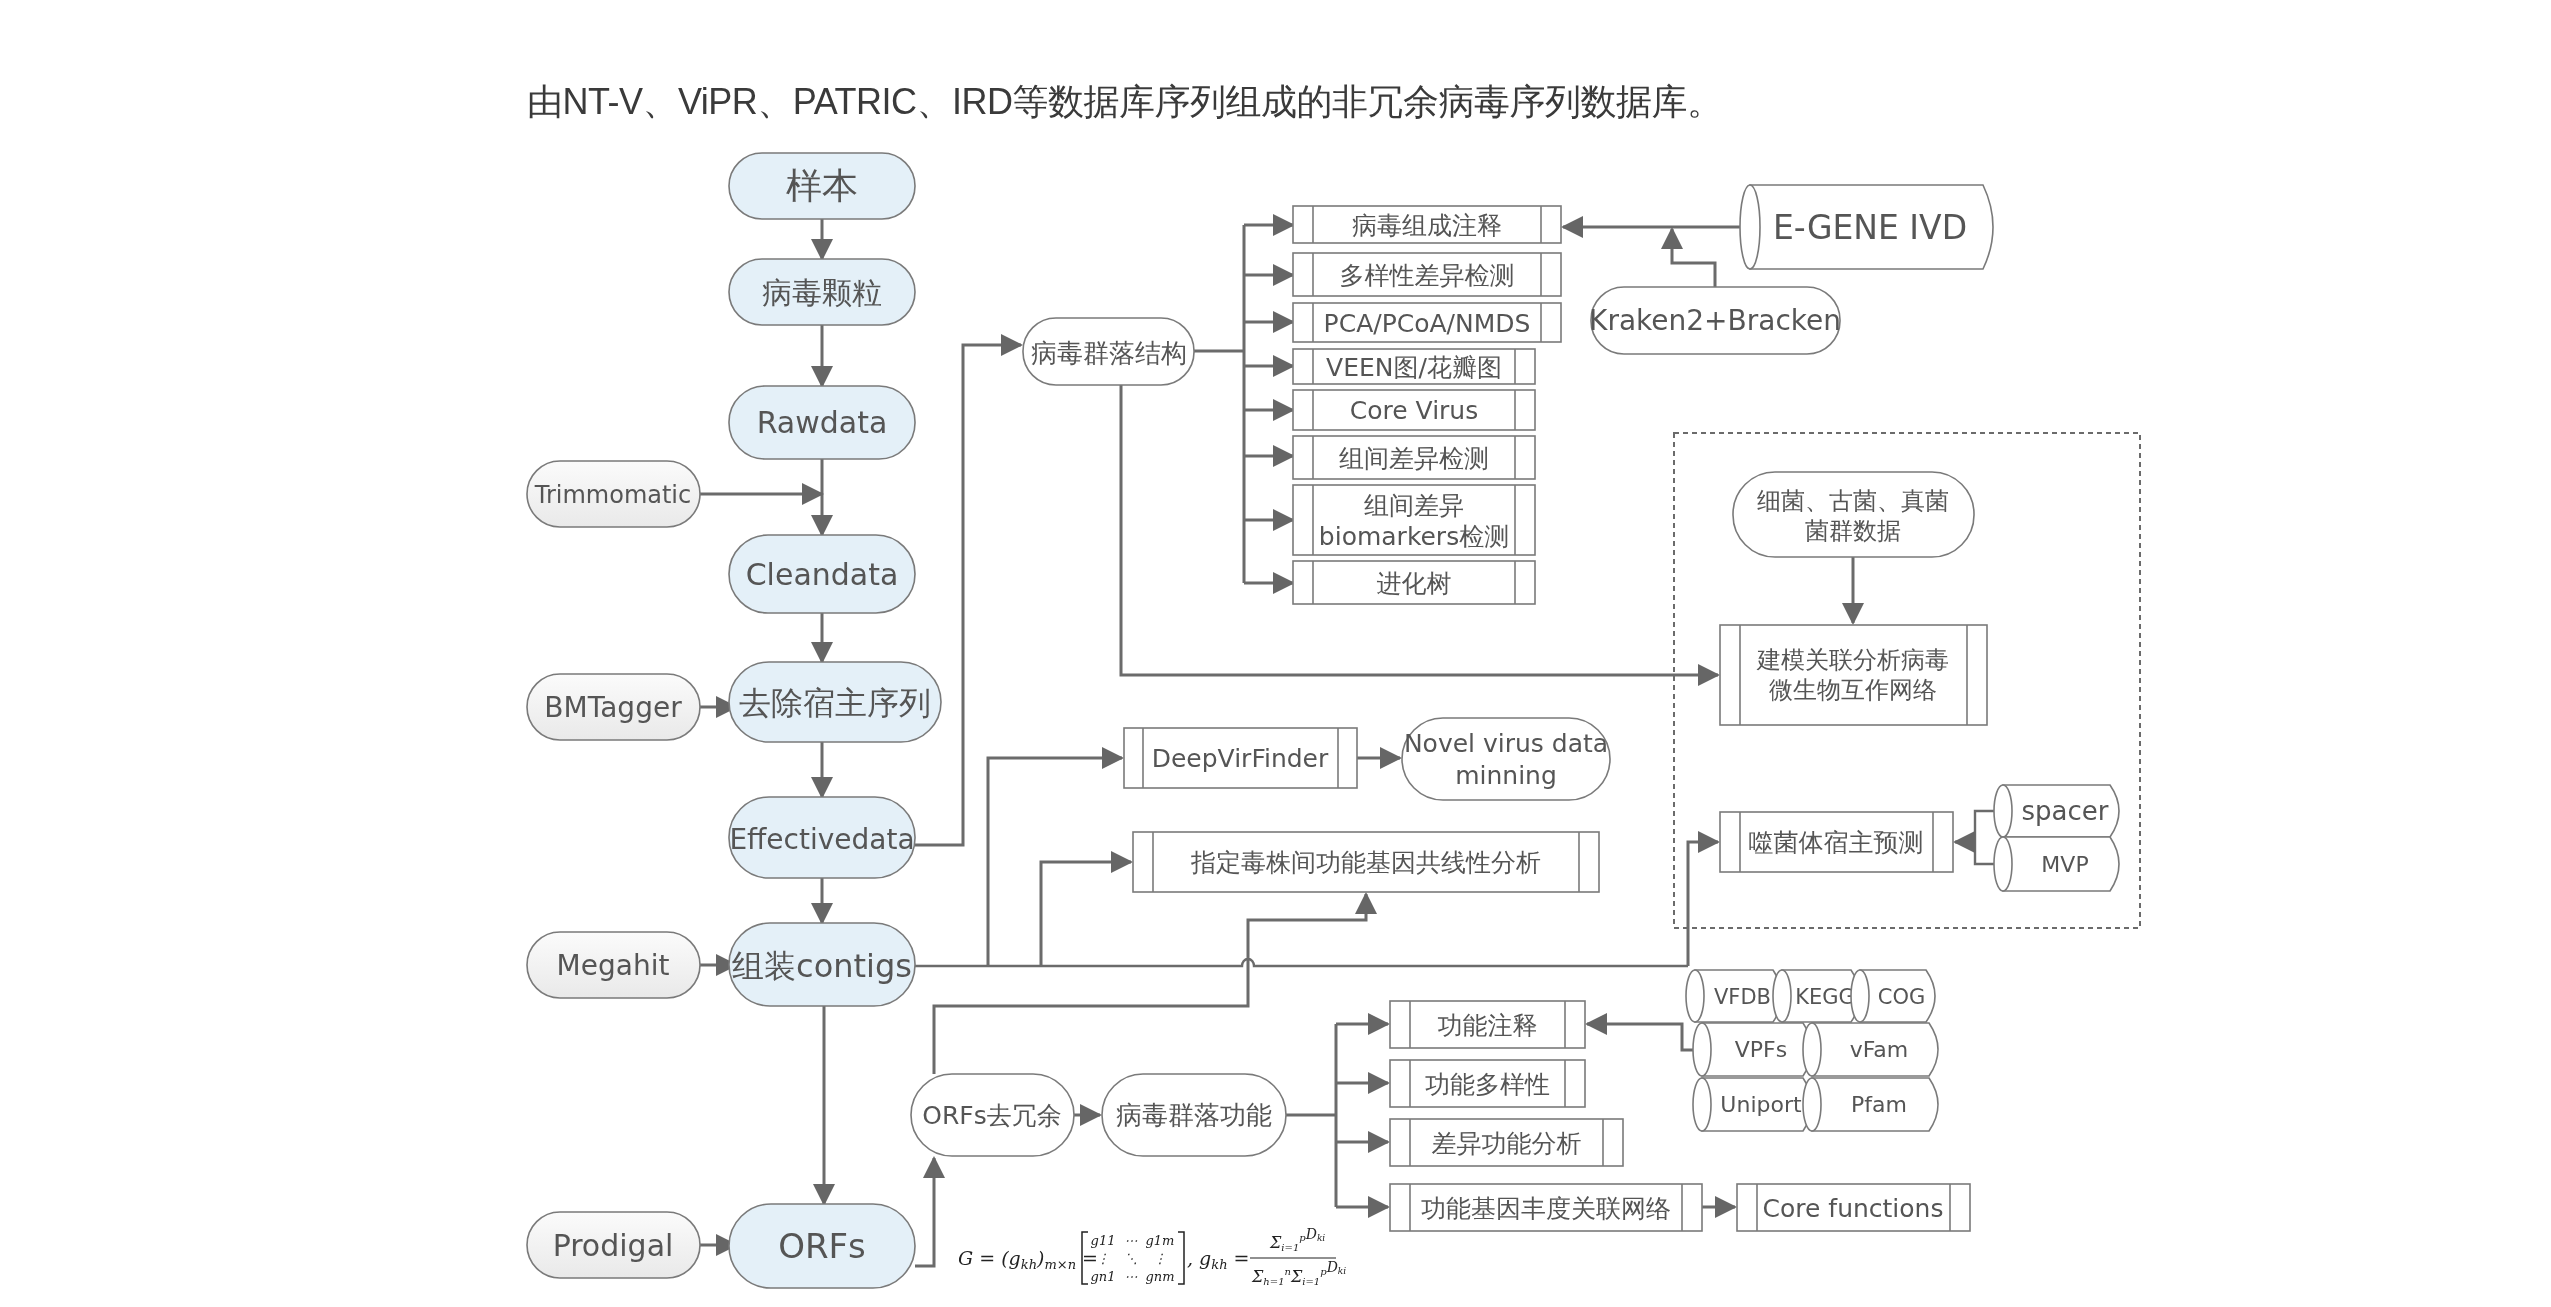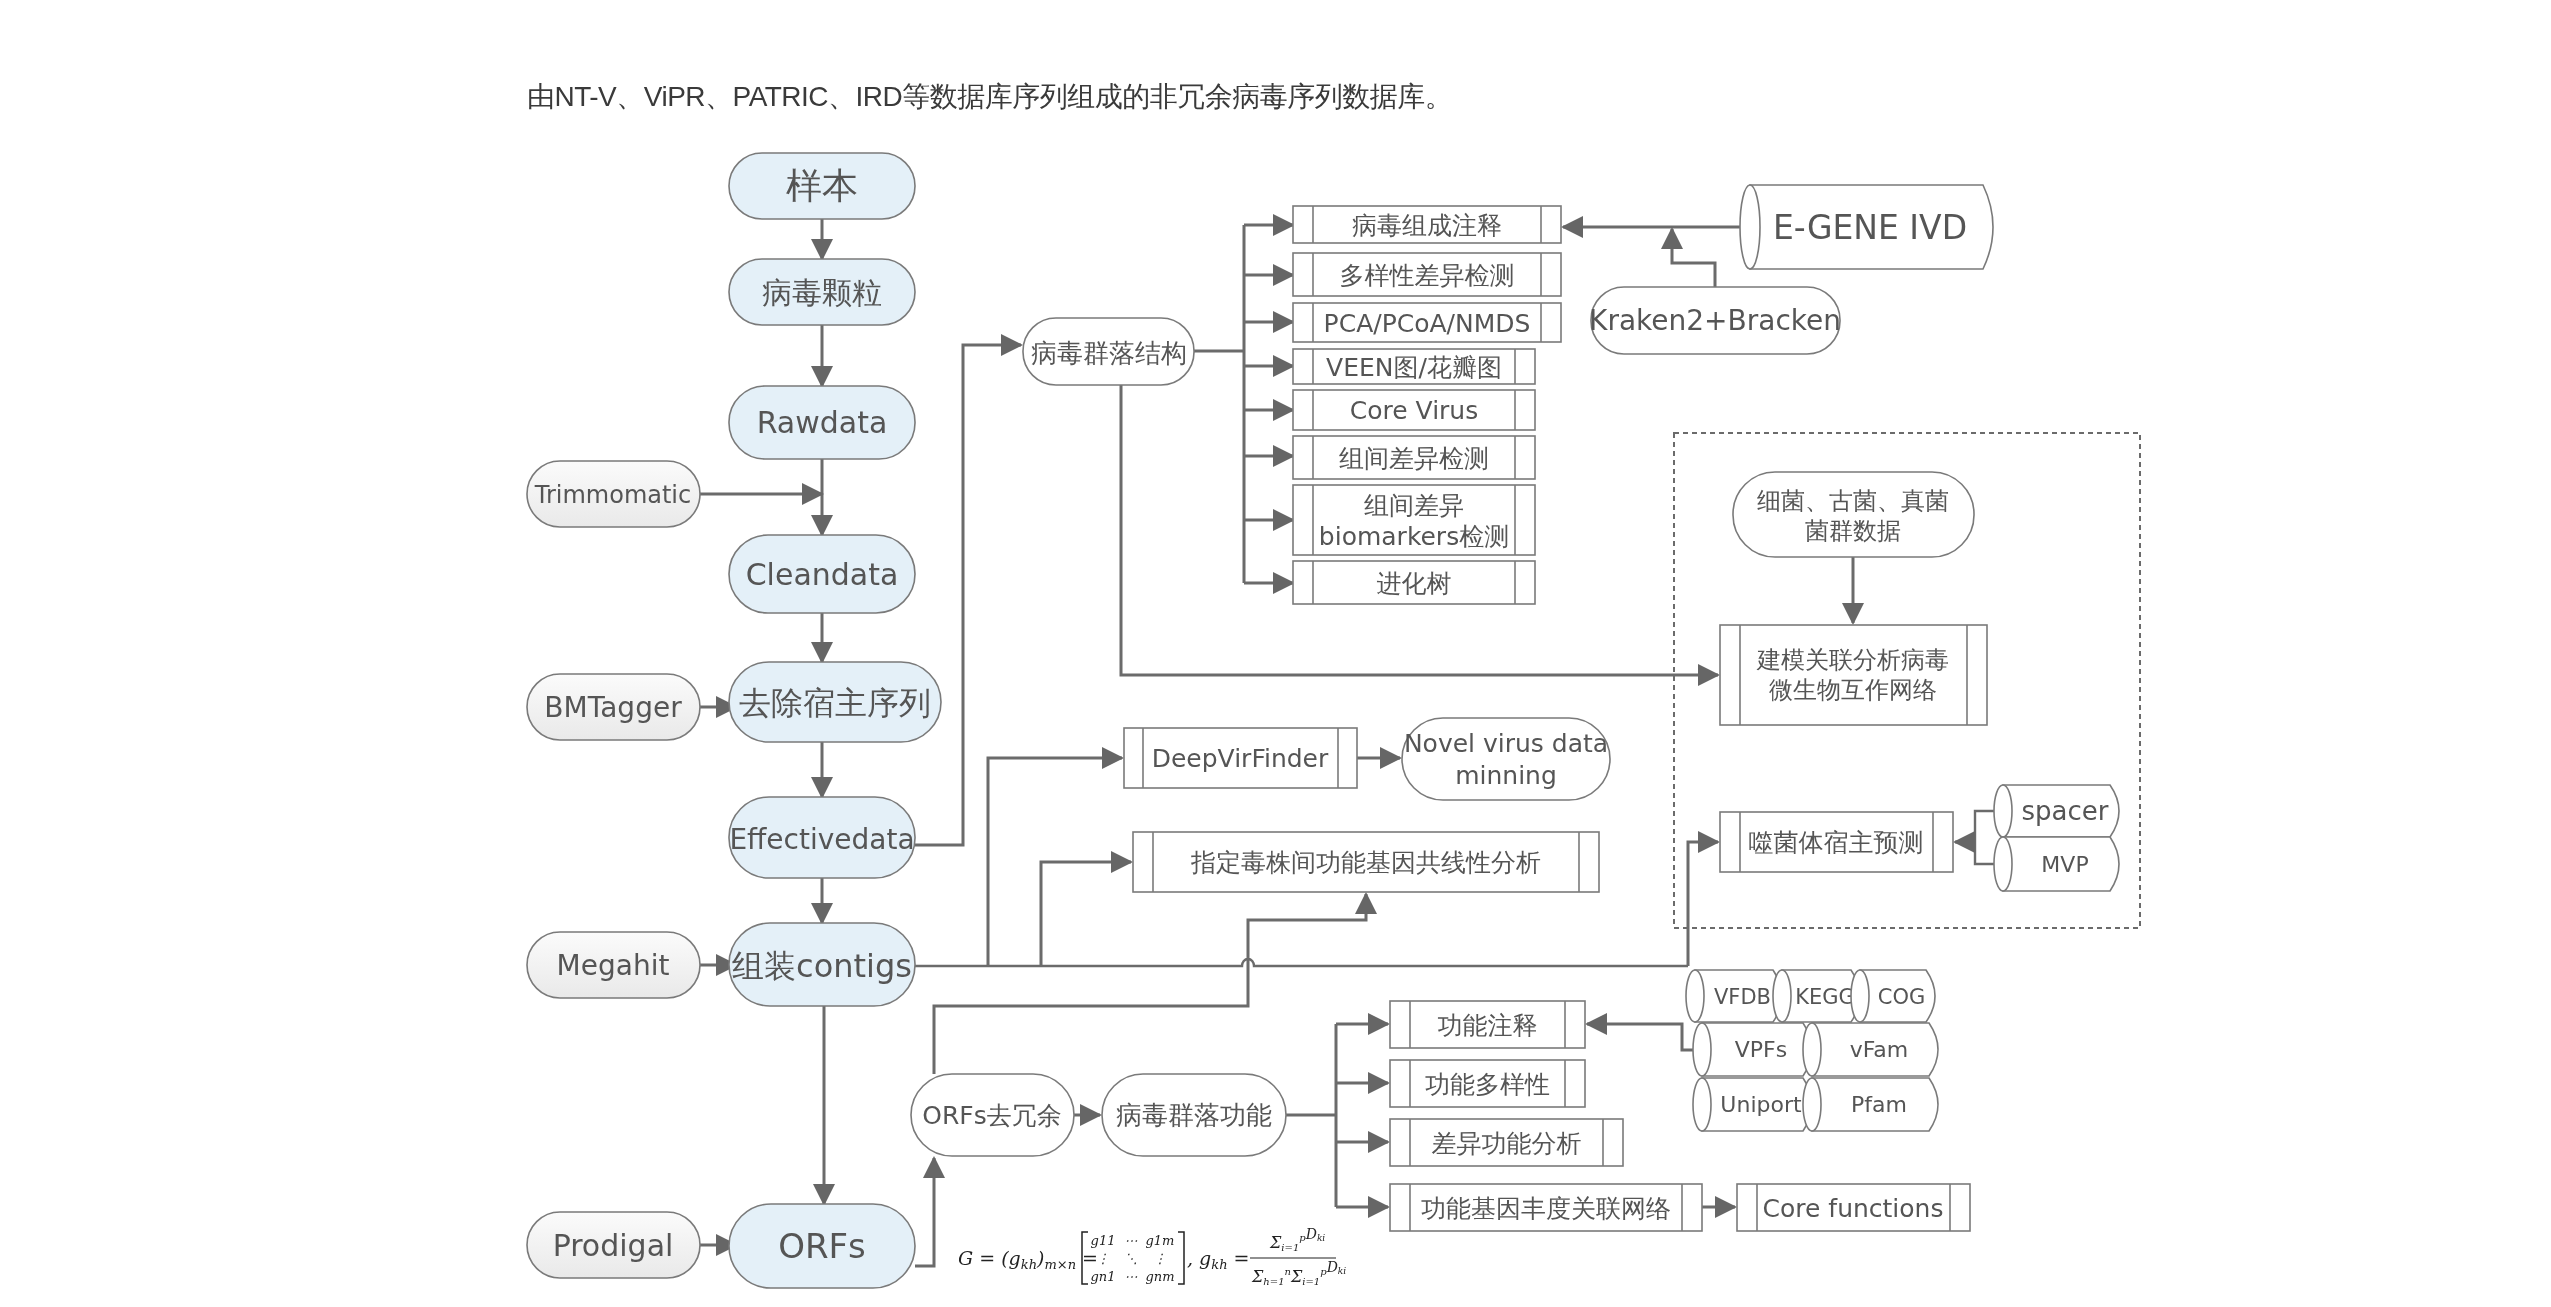--- a/index.html
+++ b/index.html
@@ -1,18 +1,18 @@
 <!DOCTYPE html>
 <html><head>
 <meta charset="utf-8">
 <style>
   html, body { margin: 0; padding: 0; background: #ffffff; }
   body { width: 2551px; height: 1307px; position: relative; overflow: hidden;
          font-family: "DejaVu Sans", "Liberation Sans", sans-serif; color: #555555; }
-  #title { position: absolute; left: 527px; top: 78px; font-size: 28px; color: #3a3a3a;
+  #title { position: absolute; left: 527px; top: 78px; font-size: 36px; color: #3a3a3a;
            font-family: "Liberation Sans", "DejaVu Sans", sans-serif; white-space: nowrap; letter-spacing: -0.5px; }
   svg#diagram { position: absolute; left: 0; top: 0; }
   .node-text { fill: #555555; font-family: "DejaVu Sans", "Liberation Sans", sans-serif; }
   .edge { stroke: #6b6b6b; stroke-width: 3; fill: none; }
   .edge-thin { stroke: #6b6b6b; stroke-width: 2.4; fill: none; }
   .shape { stroke: #7a7a7a; stroke-width: 1.6; }
   .dotted { stroke: #6b6b6b; stroke-width: 2; stroke-dasharray: 5 4; fill: none; }
 </style>
 </head>
 <body>

